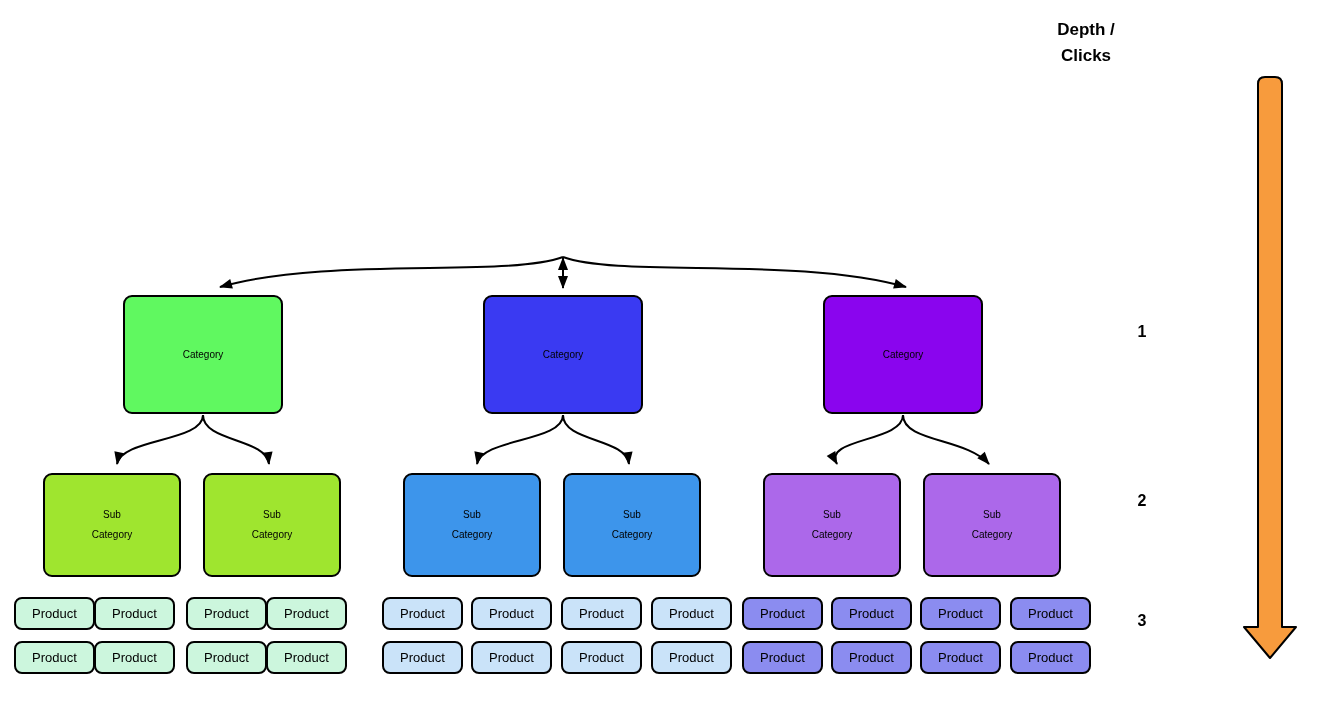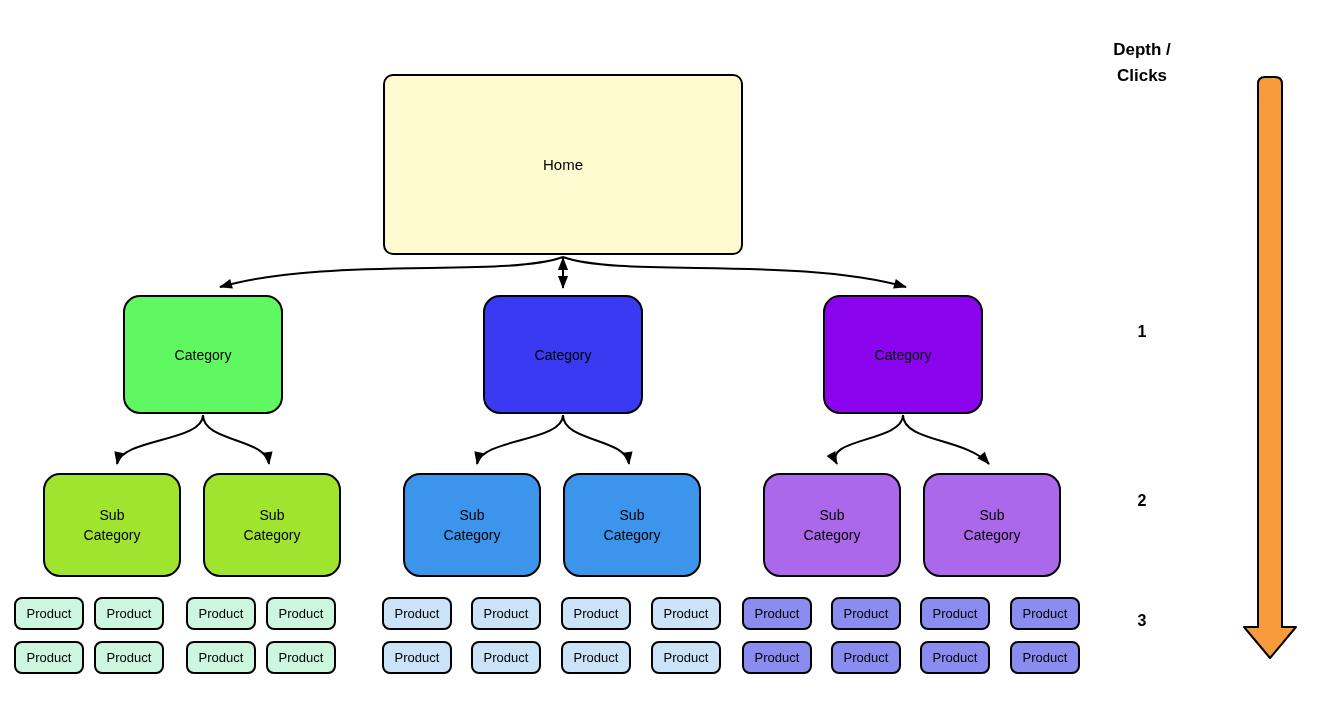--- a/index.html
+++ b/index.html
@@ -3,28 +3,28 @@
 <meta charset="utf-8">
 <style>
   html,body { margin:0; padding:0; background:#fff; }
   .canvas {
     position:relative; width:1344px; height:704px; background:#ffffff;
     font-family:"Liberation Sans", sans-serif; color:#000; overflow:hidden;
   }
   svg.layer { position:absolute; left:0; top:0; width:1344px; height:704px; pointer-events:none; }
   .node {
     position:absolute; box-sizing:border-box;
-    border:2px solid #000; border-radius:17px;
+    border:2px solid #000; border-radius:9px;
     display:flex; align-items:center; justify-content:center;
-    text-align:center; font-size:14px; line-height:20px; color:#000;
+    text-align:center; font-size:10px; line-height:20px; color:#000;
   }
   .node.home { border-radius:10px; font-size:15px; }
   .twoline { white-space:pre-line; }
   .prod {
-    position:absolute; box-sizing:border-box; width:70px; height:33px;
+    position:absolute; box-sizing:border-box; width:81px; height:33px;
     border:2px solid #000; border-radius:8px;
     display:flex; align-items:center; justify-content:center;
     font-size:13px; color:#000;
   }
   .colhead {
     position:absolute; top:17px; font-weight:bold; font-size:17px; line-height:26px;
     text-align:center; white-space:pre-line;
   }
   .depthnum {
     position:absolute; left:1092px; width:100px; text-align:center;
@@ -53,23 +53,20 @@
 
     <path d="M 563 415 C 563 442 482 438 477 464" fill="none" stroke="#000" stroke-width="2" marker-end="url(#ah)"></path>
     <path d="M 563 415 C 563 442 626 438 629 464" fill="none" stroke="#000" stroke-width="2" marker-end="url(#ah)"></path>
 
     <path d="M 903 415 C 903 442 822 438 837 464" fill="none" stroke="#000" stroke-width="2" marker-end="url(#ah)"></path>
     <path d="M 903 415 C 903 442 966 438 989 464" fill="none" stroke="#000" stroke-width="2" marker-end="url(#ah)"></path>
 
     <path d="M 1258 84 Q 1258 77 1265 77 L 1275 77 Q 1282 77 1282 84 L 1282 627 L 1296 627 L 1270 658 L 1244 627 L 1258 627 Z" stroke="#000" stroke-width="2" stroke-linejoin="round" fill="#F79B3D"></path>
   </svg>
 
-  <div class="node home" style="left: 383px; top: 74px; width: 360px; height: 181px; background-color: rgb(252, 250, 206);">
-    <span>Home</span>
-  </div>
 
   <div class="node" style="left: 123px; top: 295px; width: 160px; height: 119px; background-color: rgb(96, 248, 96);">
     <span>Category</span>
   </div>
   <div class="node" style="left: 483px; top: 295px; width: 160px; height: 119px; background-color: rgb(58, 58, 242);">
     <span>Category</span>
   </div>
   <div class="node" style="left: 823px; top: 295px; width: 160px; height: 119px; background-color: rgb(138, 5, 238);">
     <span>Category</span>
   </div>
@@ -119,20 +116,20 @@
       <div class="prod" style="left: 742px; top: 597px; background-color: rgb(139, 140, 240);">Product</div>
       <div class="prod" style="left: 831px; top: 597px; background-color: rgb(139, 140, 240);">Product</div>
       <div class="prod" style="left: 920px; top: 597px; background-color: rgb(139, 140, 240);">Product</div>
       <div class="prod" style="left: 1010px; top: 597px; background-color: rgb(139, 140, 240);">Product</div>
       <div class="prod" style="left: 742px; top: 641px; background-color: rgb(139, 140, 240);">Product</div>
       <div class="prod" style="left: 831px; top: 641px; background-color: rgb(139, 140, 240);">Product</div>
       <div class="prod" style="left: 920px; top: 641px; background-color: rgb(139, 140, 240);">Product</div>
       <div class="prod" style="left: 1010px; top: 641px; background-color: rgb(139, 140, 240);">Product</div>
     </div>
 
-  <div class="colhead" style="left:1092px; width:100px;margin-top:20px;">Depth /
+  <div class="colhead" style="left:1036px; width:100px;">Depth /
 Clicks</div>
 
   <div class="depthnum" style="top:323px;">1</div>
   <div class="depthnum" style="top:492px;">2</div>
   <div class="depthnum" style="top:612px;">3</div>
 
 </div>
 
 </body></html>

